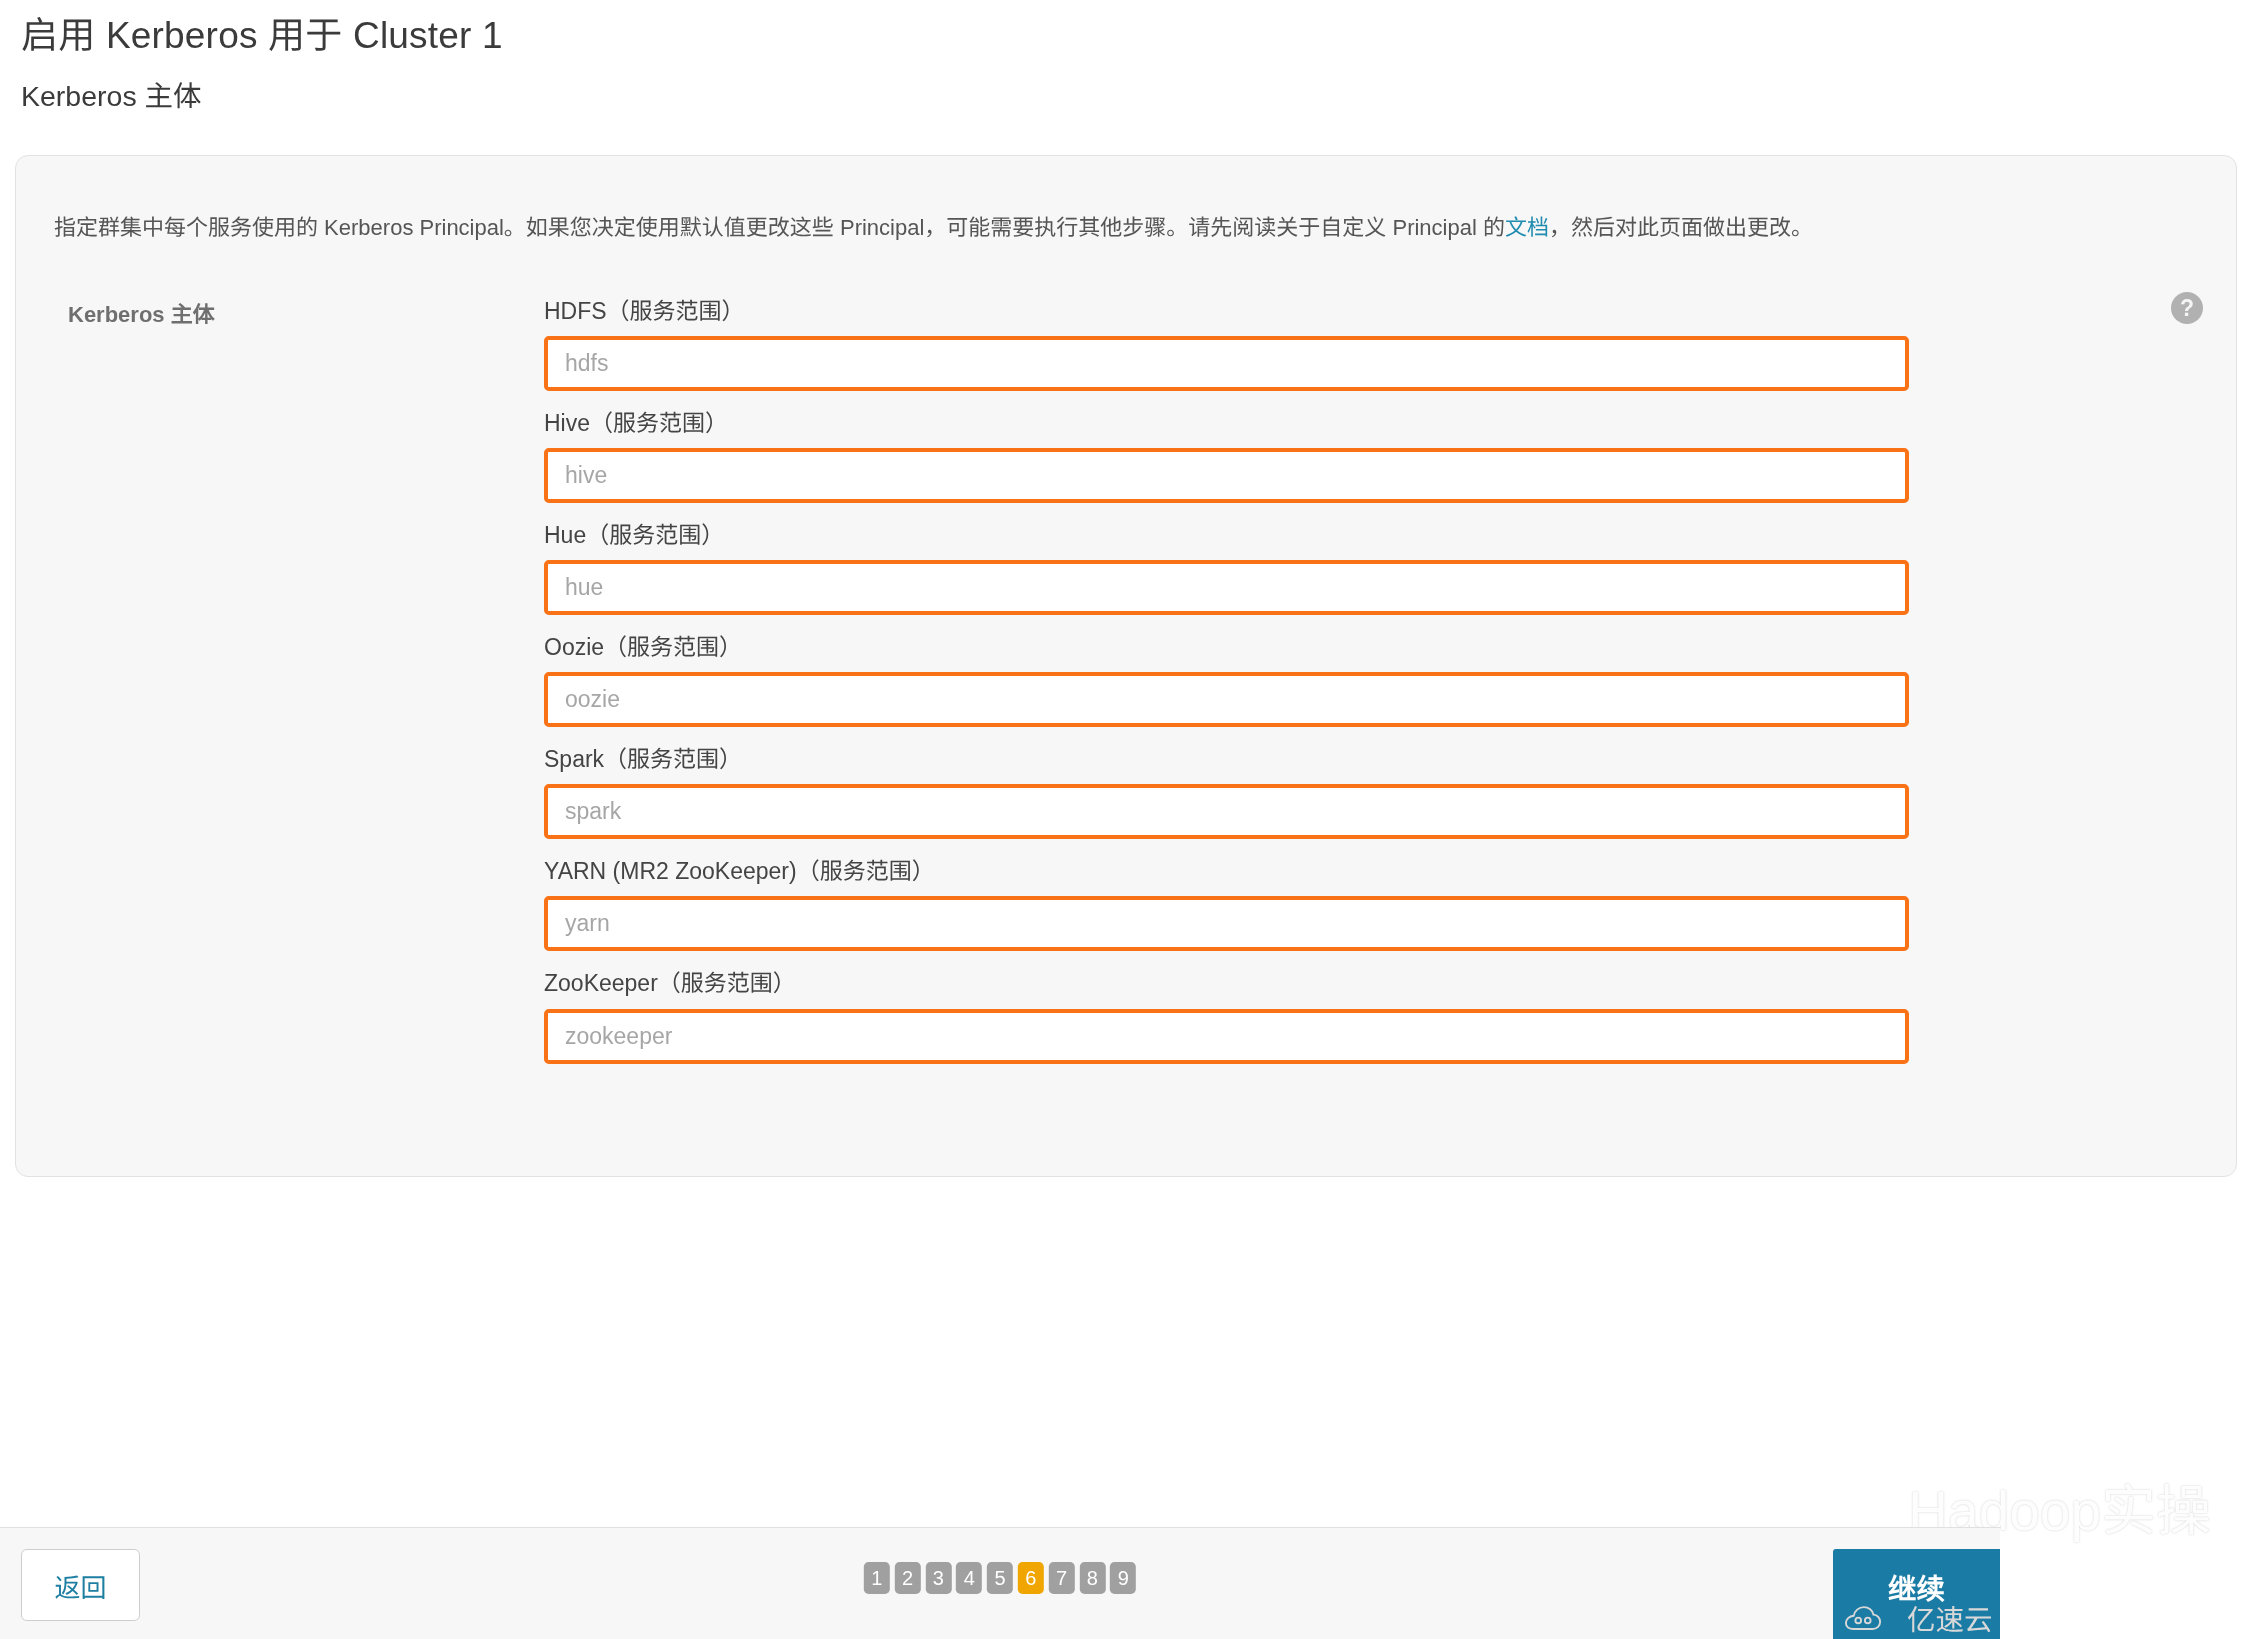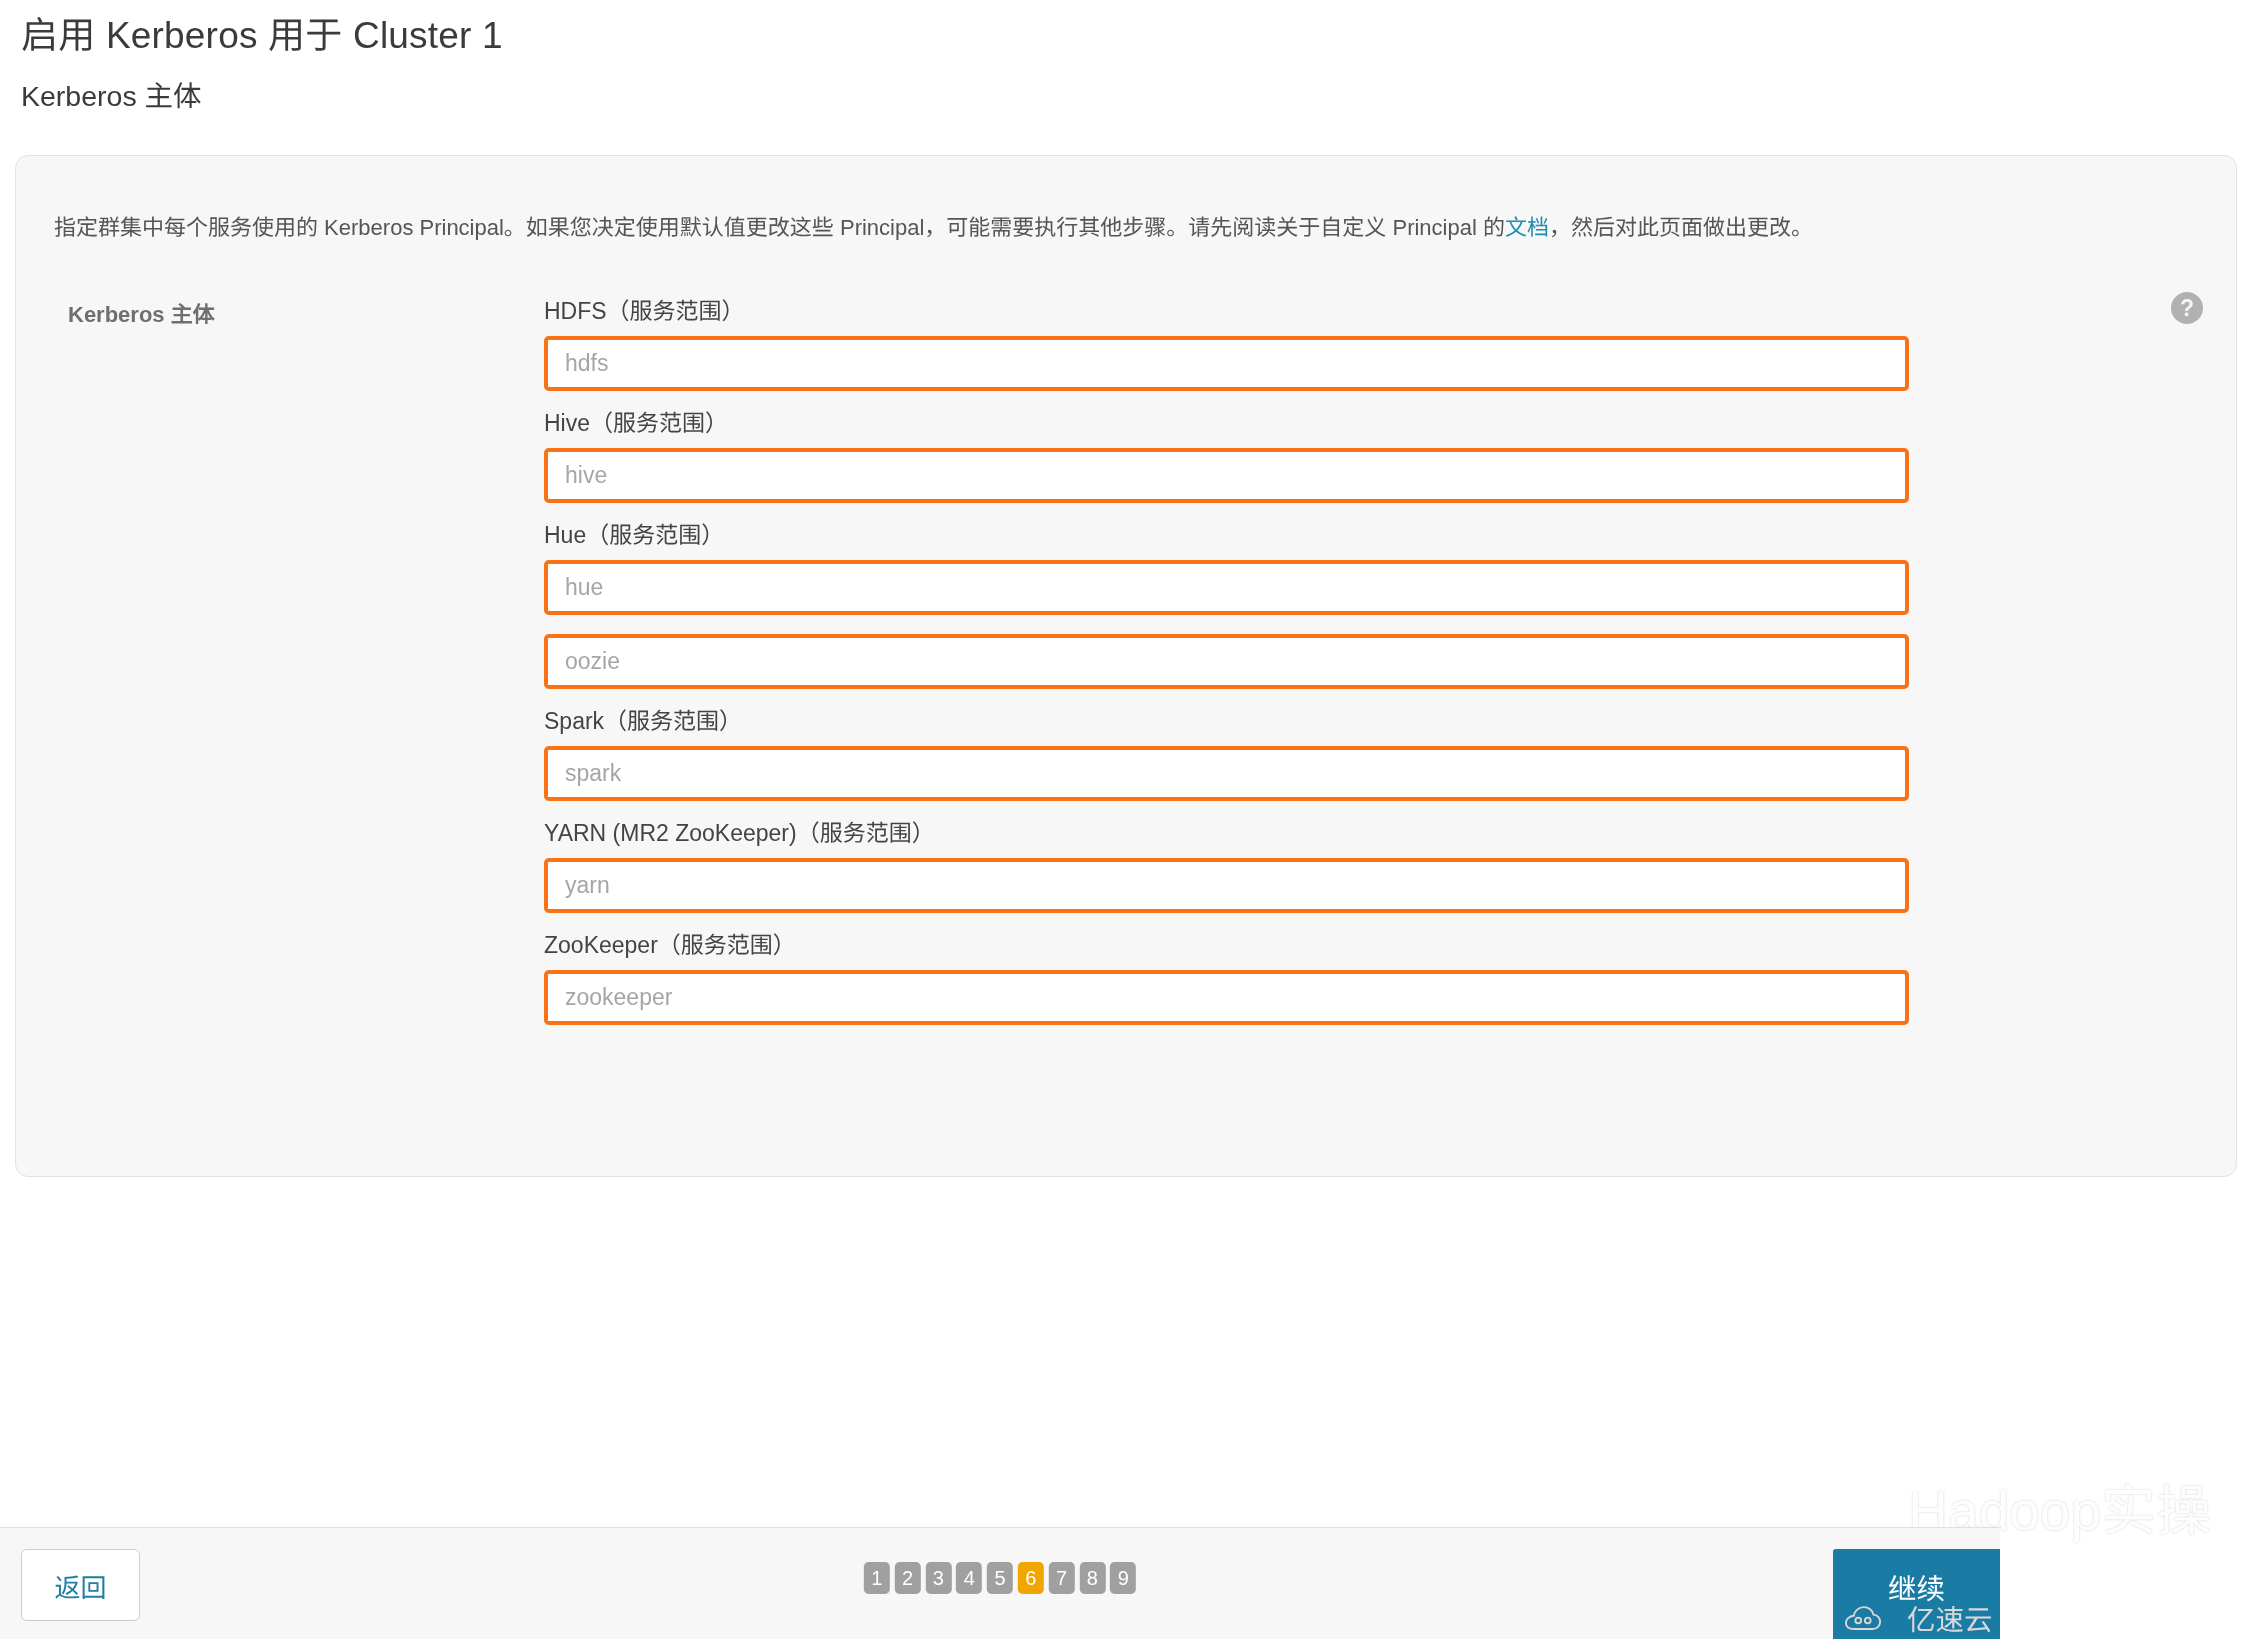--- a/index.html
+++ b/index.html
@@ -160,20 +160,21 @@
     width: 167px;
     height: 91px;
     background: #1a7ba5;
     border: none;
     color: #ffffff;
     font-size: 28.5px;
     font-family: "Liberation Sans", "DejaVu Sans", sans-serif;
     cursor: pointer;
     padding: 0 0 17px 0;
     border-radius: 2.9px 0 0 0;
+    font-weight: bold;
   }
   .pager {
     position: absolute;
     left: 50%;
     top: 34px;
     transform: translateX(-50%);
     display: flex;
     gap: 4.8px;
   }
   .pager-step {
@@ -261,20 +262,21 @@
         <label class="field-label">Hive（服务范围）</label>
         <input class="field-input" type="text" placeholder="hive" style="">
       </div>
 
       <div class="field">
         <label class="field-label">Hue（服务范围）</label>
         <input class="field-input" type="text" placeholder="hue" style="">
       </div>
 
       <div class="field">
+        <label class="field-label">Oozie（服务范围）</label>
         <input class="field-input" type="text" placeholder="oozie" style="">
       </div>
 
       <div class="field">
         <label class="field-label">Spark（服务范围）</label>
         <input class="field-input" type="text" placeholder="spark" style="">
       </div>
 
       <div class="field">
         <label class="field-label">YARN (MR2 ZooKeeper)（服务范围）</label>

